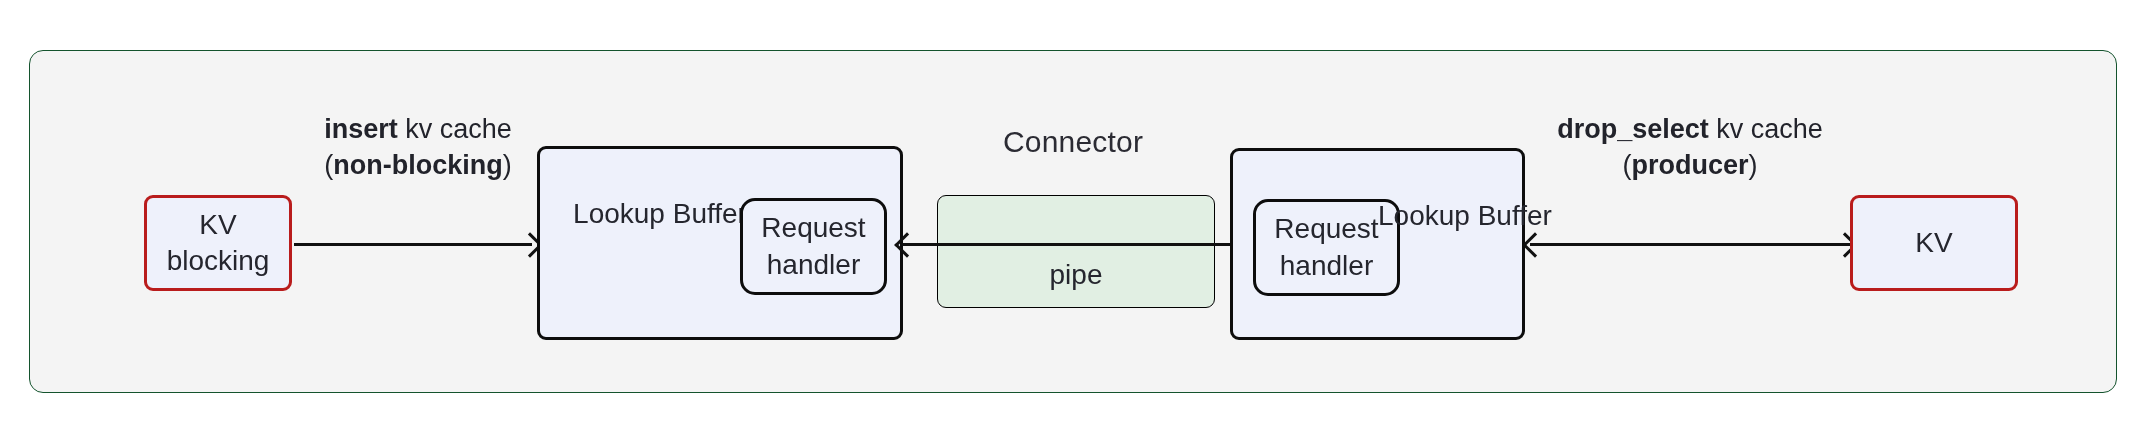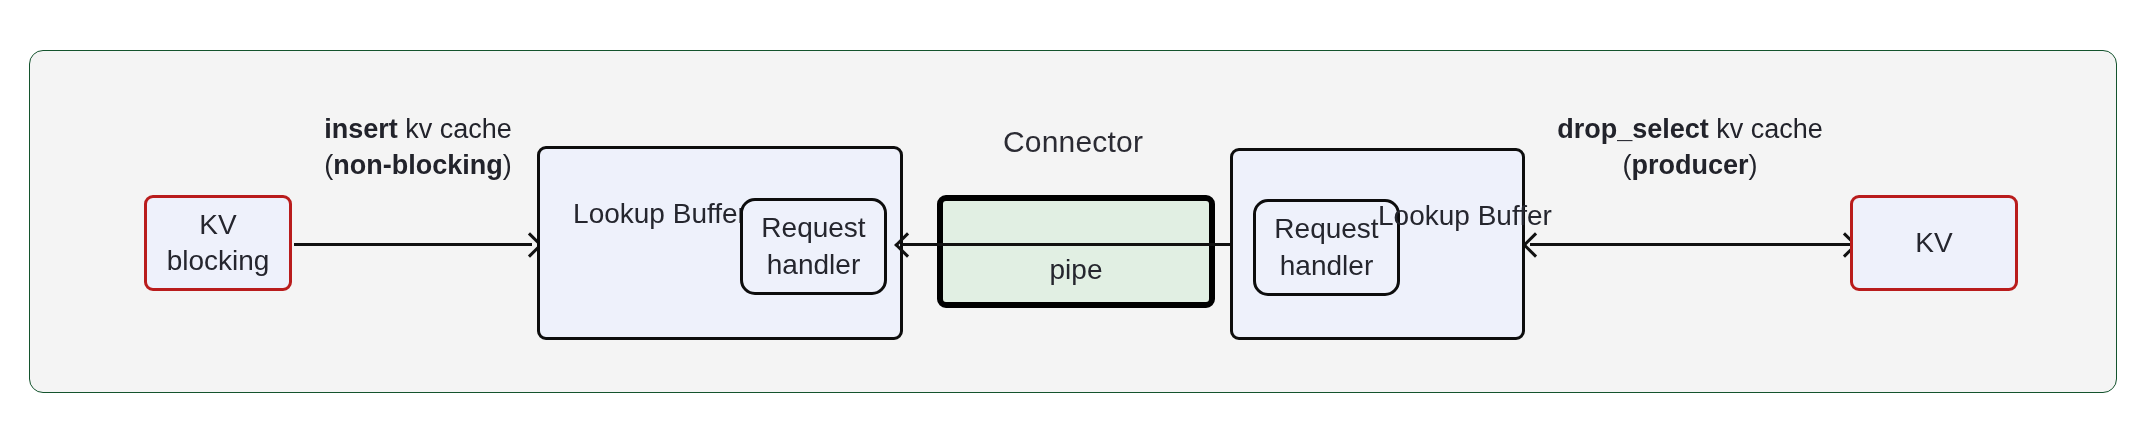--- a/index.html
+++ b/index.html
@@ -106,21 +106,21 @@
     white-space: nowrap;
   }
   .lb-left  .req-handler { left: 200px; top: 49px; width: 147px; height: 97px; }
   .lb-right .req-handler { left: 20px;  top: 48px; width: 147px; height: 97px; }
 
   
   .pipe {
     position: absolute;
     left: 937px; top: 195px; width: 278px; height: 113px;
     box-sizing: border-box;
-    border: 6px solid #000000;
+    border: 1px solid #000000;
     border-radius: 9px;
     background: #e1efe3;
     color: #25262e;
     font-size: 28px;
     display: flex;
     align-items: flex-end;
     justify-content: center;
     padding-bottom: 16px;
   }
 

